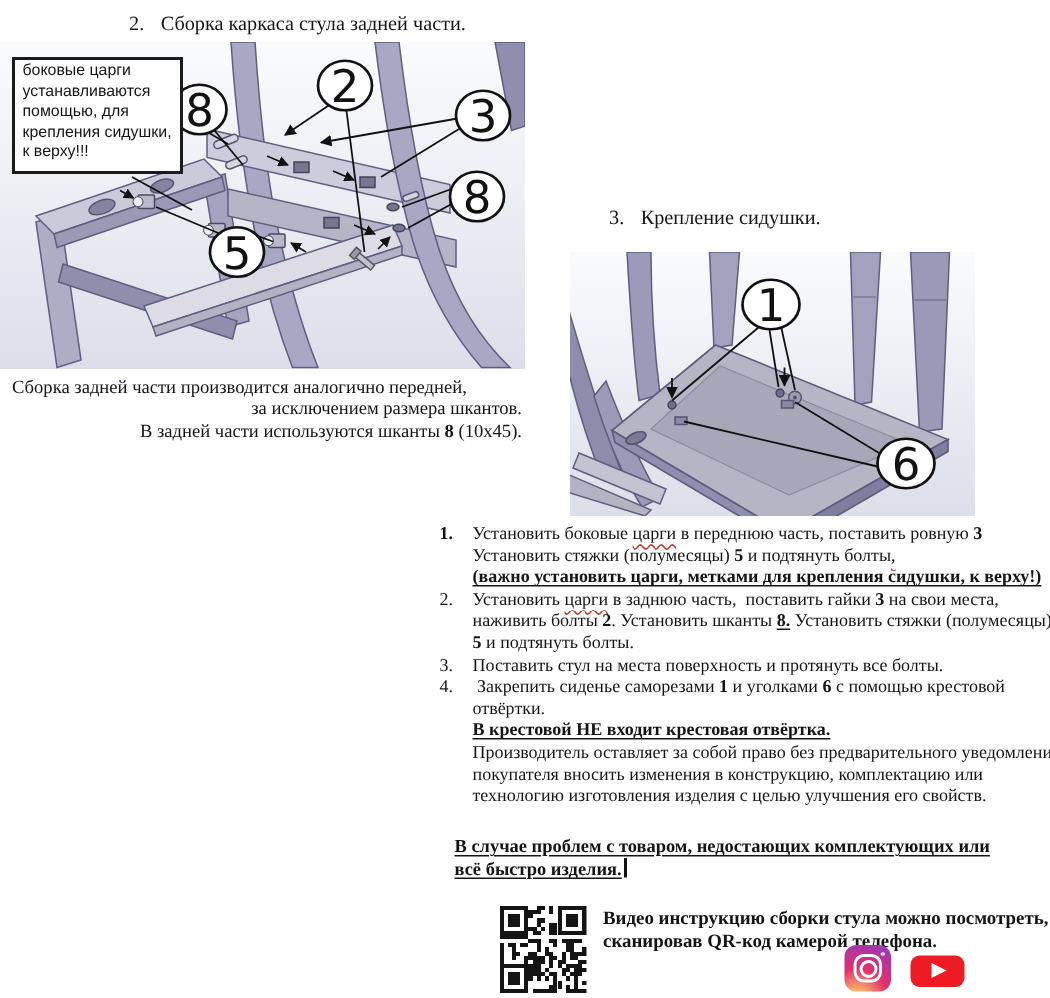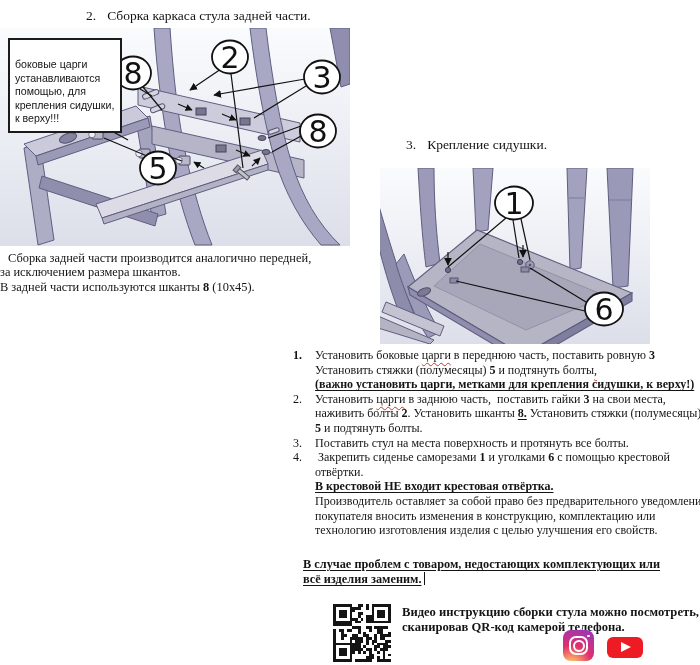--- a/index.html
+++ b/index.html
@@ -9,27 +9,27 @@
 
   
   .sect-title{font-size:13.5px;white-space:nowrap}
   .sect-title .tnum{margin-right:11px}
 
   
   svg{display:block}
 
   
   .note{left:8px;top:38px;width:100px;border:2px solid #1b1b1b;background:#fff;
-        padding:18px 5px 5px 5px;font-family:"Liberation Sans",sans-serif;
+        padding:1px 5px 5px 5px;font-family:"Liberation Sans",sans-serif;
         font-size:10.6px;line-height:13.6px;z-index:3}
   .note div{white-space:nowrap}
 
   
   .cap .rline{font-size:12.4px;line-height:14.3px;white-space:pre}
-  .cap-c{text-align:left}
+  .cap-c{text-align:right}
 
   
   .rline{font-size:12px;line-height:14.6px;white-space:pre}
   .sb{font-weight:bold}
   .su{text-decoration-line:underline;text-decoration-thickness:1.2px;text-underline-offset:2px}
   .sred{text-decoration-line:underline;text-decoration-style:wavy;text-decoration-color:#c43b2d;
         text-decoration-thickness:1px;text-underline-offset:2.5px;text-decoration-skip-ink:none}
   .cursorbar{display:inline-block;width:1.6px;height:13px;background:#111;margin-left:2px;vertical-align:-2px}
 
   
@@ -289,21 +289,21 @@
         <div class="rline"><span class="sb su">В крестовой НЕ входит крестовая отвёртка.</span></div>
         <div class="rline"><span>Производитель оставляет за собой право без предварительного уведомления</span></div>
         <div class="rline"><span>покупателя вносить изменения в конструкцию, комплектацию или</span></div>
         <div class="rline"><span>технологию изготовления изделия с целью улучшения его свойств.</span></div>
       </div>
   </div>
 </div>
 
 <div class="abs contact">
     <div class="rline"><span class="sb su">В случае проблем с товаром, недостающих комплектующих или</span></div>
-    <div class="rline"><span class="sb su">всё изделия заменим.</span><span class="cursorbar"></span></div>
+    <div class="rline"><span class="sb su">всё быстро изделия.</span><span class="cursorbar"></span></div>
   </div>
 
 <div class="abs qr">
     <svg width="58" height="58" shape-rendering="crispEdges">
       <rect width="58" height="58" fill="#fff"></rect>
       <g fill="#141414">
         <rect x="0.00" y="0.00" width="2.76" height="2.76"></rect>
         <rect x="2.76" y="0.00" width="2.76" height="2.76"></rect>
         <rect x="5.52" y="0.00" width="2.76" height="2.76"></rect>
         <rect x="8.29" y="0.00" width="2.76" height="2.76"></rect>

